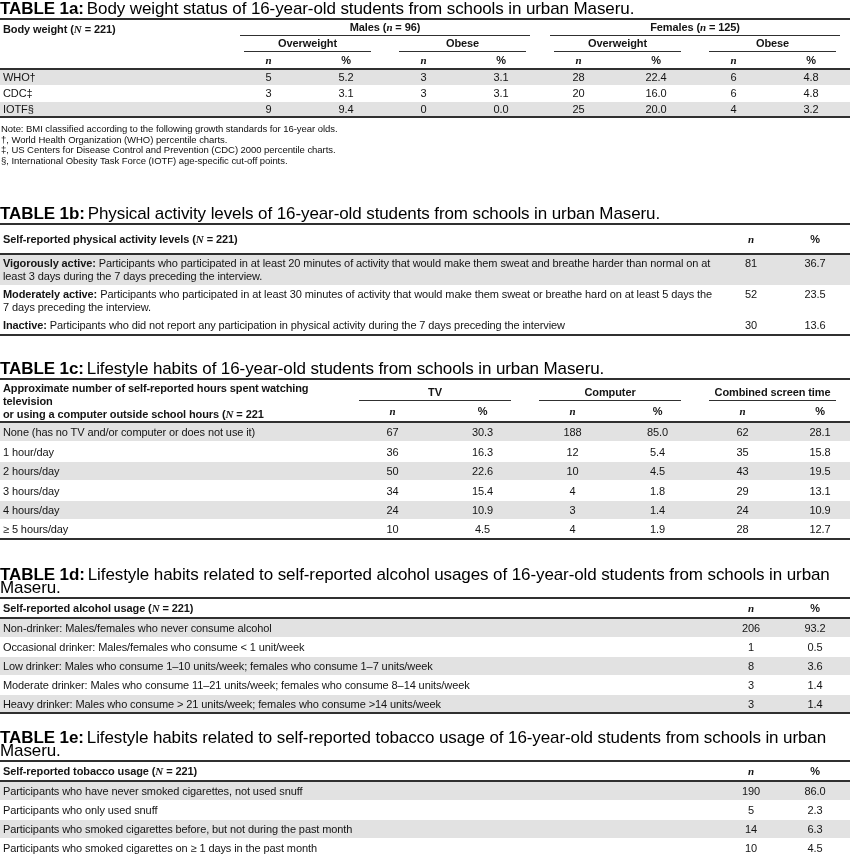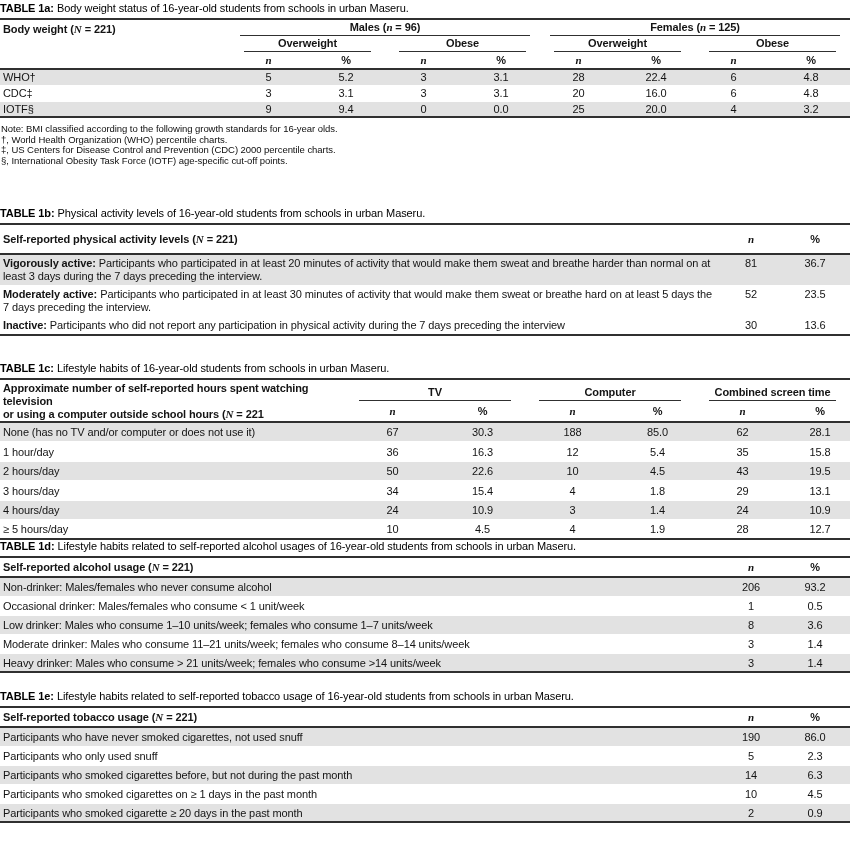--- a/index.html
+++ b/index.html
@@ -6,26 +6,26 @@
   html,body { margin:0; padding:0; }
   body {
     width:850px; height:857px; overflow:hidden;
     background:#ffffff;
     font-family:"Liberation Sans", sans-serif;
     font-size:11px; color:#141414;
     letter-spacing:-0.1px;
   }
   .page { width:850px; }
 
-  .title { margin:0; font-size:11px; line-height:13px; color:#000; }
+  .title { margin:0; font-size:17px; line-height:13px; color:#000; }
   .title .tlabel { font-weight:bold; margin-right:3px; }
   .mt-1a { margin-top:2px; }
   .mt-1b { margin-top:41px; }
   .mt-1c { margin-top:26px; }
-  .mt-1d { }
+  .mt-1d { margin-top:28px; }
   .mt-1e { margin-top:17px; }
 
   table.tbl {
     width:850px; margin-top:3px;
     border-collapse:collapse; table-layout:fixed;
     border-top:2px solid #303030;
     border-bottom:2.5px solid #303030;
   }
   th, td { padding:0 3px; font-size:11px; }
 

